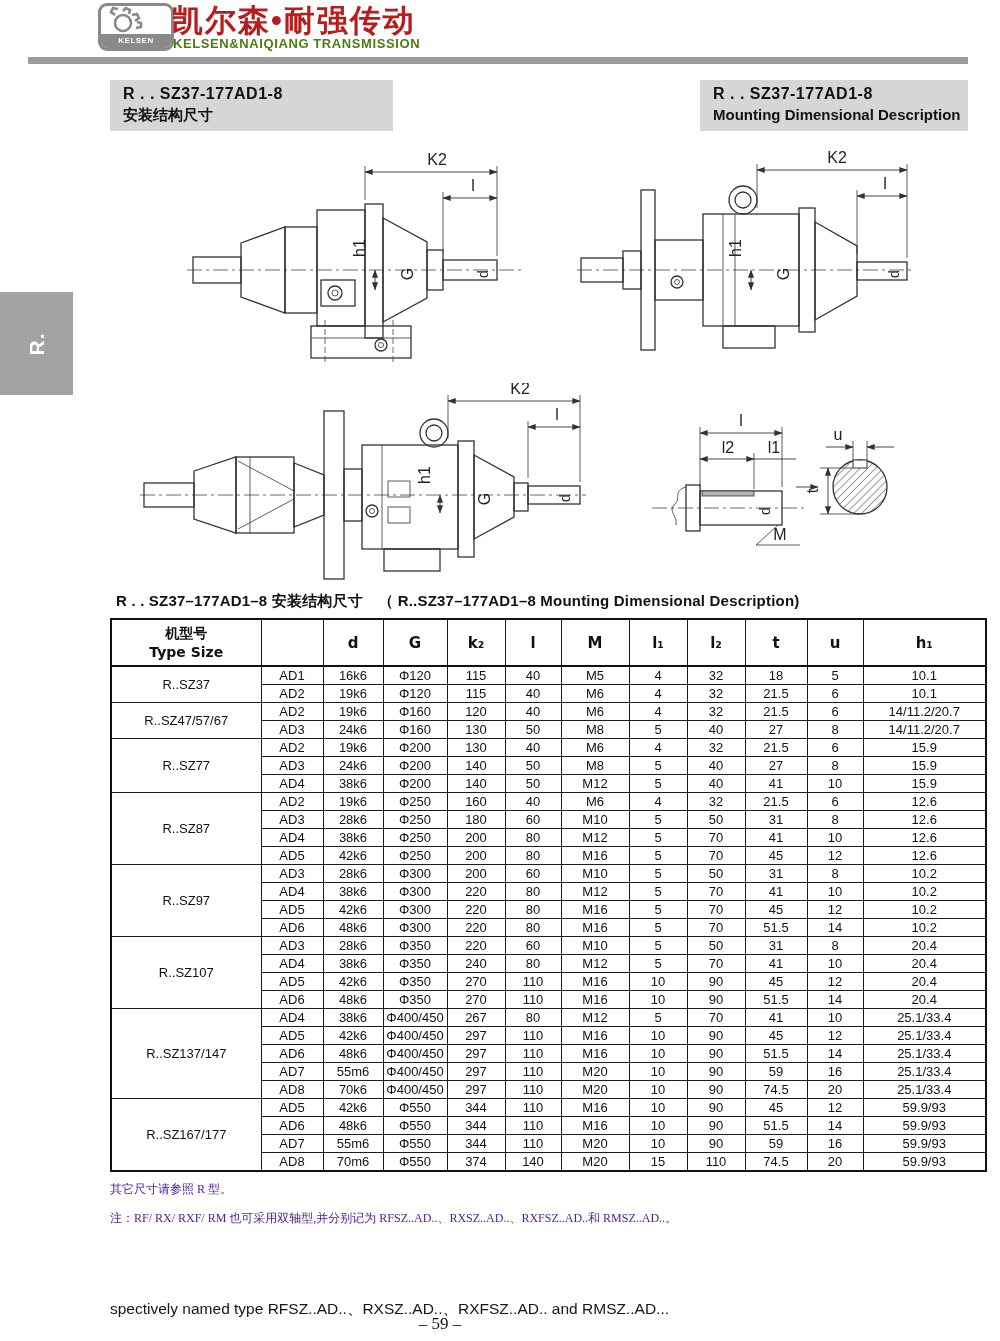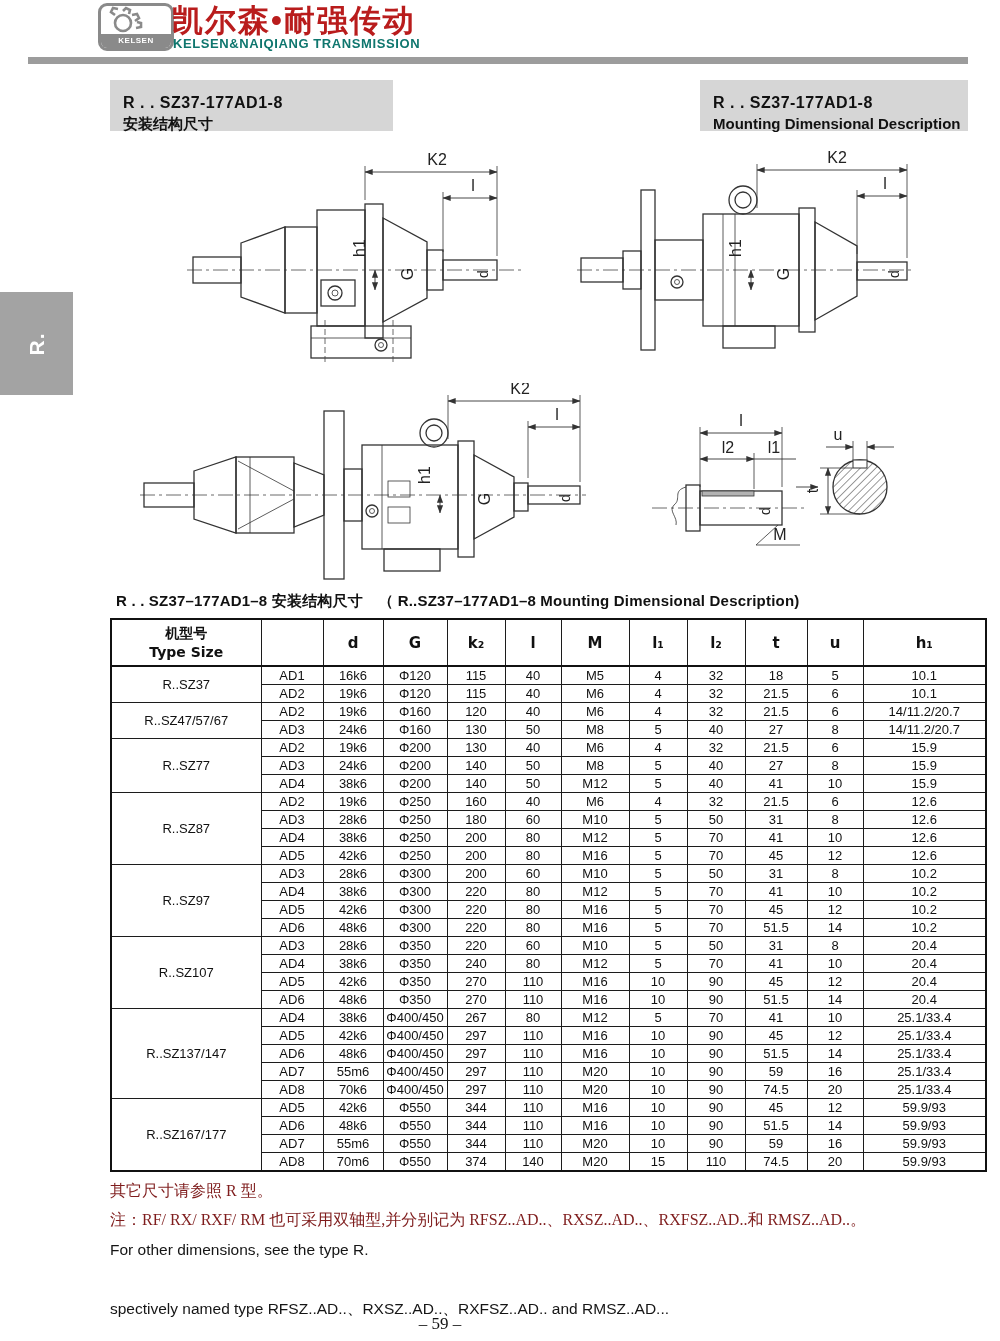--- a/index.html
+++ b/index.html
@@ -5,30 +5,30 @@
   html,body{margin:0;padding:0;background:#e8e8e8;}
   #canvas{position:relative;width:1000px;height:1341px;background:#ffffff;margin:0 auto;
           font-family:"Liberation Sans","DejaVu Sans",sans-serif;color:#111;overflow:hidden;}
 
   
   .logo-box{position:absolute;left:98px;top:3px;width:76px;height:48px;border:3px solid #8a8a8a;
             border-radius:9px;box-sizing:border-box;overflow:hidden;background:#fff;}
   .logo-band{position:absolute;left:0;right:0;bottom:0;height:14px;background:#8a8a8a;color:#fff;
              font-size:8px;font-weight:bold;text-align:center;line-height:14px;letter-spacing:.5px;}
   .brand-cn{position:absolute;left:172px;top:0px;font-size:31px;font-weight:bold;color:#b91c1c;letter-spacing:2px;}
-  .brand-en{position:absolute;left:173px;top:36px;font-size:13px;font-weight:bold;color:#0f766e;letter-spacing:.6px;}
+  .brand-en{position:absolute;left:173px;top:36px;font-size:13px;font-weight:bold;color:#4d7c0f;letter-spacing:.6px;}
   .header-rule{position:absolute;left:28px;top:57px;width:940px;height:7px;background:#9c9c9c;}
 
   
   .side-tab{position:absolute;left:0;top:292px;width:73px;height:103px;background:#a3a3a3;}
   .side-tab span{position:absolute;left:50%;top:50%;transform:translate(-50%,-50%) rotate(-90deg);
                  color:#fff;font-size:21px;font-weight:bold;letter-spacing:1px;}
 
   
-  .title-block{position:absolute;background:#d6d6d6;padding:14px 0 0 13px;box-sizing:border-box;}
+  .title-block{position:absolute;background:#d6d6d6;padding:5px 0 0 13px;box-sizing:border-box;}
   .tb-left{left:110px;top:80px;width:283px;height:51px;}
   .tb-right{left:700px;top:80px;width:268px;height:51px;}
   .title-block .l1{font-size:16px;font-weight:bold;letter-spacing:.5px;}
   .title-block .l2{font-size:15px;font-weight:bold;margin-top:3px;}
 
   
   .drw{position:absolute;}
   .drw text{font-size:16px;fill:#222;font-weight:normal;}
   .drw .sm{font-size:14px;}
   .ln{stroke:#333;stroke-width:1.3;fill:none;}
@@ -44,21 +44,21 @@
       padding:0;font-size:13px;height:17px;overflow:hidden;white-space:nowrap;}
   #dims-table thead th{height:45px;font-size:15px;font-weight:bold;font-family:"DejaVu Sans","Liberation Sans",sans-serif;}
   #dims-table{border:2px solid #111;}
   #dims-table thead tr{border-bottom:2px solid #111;}
   .grp-top td, .grp-top th{border-top:2px solid #111;}
   .type-cell{font-size:14px;}
   .hdr-type div{line-height:19px;font-size:14px;}
 
   
   .note{position:absolute;left:110px;width:882px;}
-  .note-cn{font-family:"Liberation Serif","DejaVu Serif",serif;font-size:16px;color:#7f1d1d;}
+  .note-cn{font-family:"Liberation Serif","DejaVu Serif",serif;font-size:12px;color:#4c1d95;}
   .note-en{font-family:"Liberation Sans","DejaVu Sans",sans-serif;font-size:15.5px;color:#151515;}
   .page-num{position:absolute;left:0;width:880px;top:1314px;text-align:center;
             font-family:"Liberation Serif","DejaVu Serif",serif;font-size:17px;}
 </style>
 </head>
 <body>
 
 <div id="canvas">
 
   <svg width="0" height="0" style="position:absolute" aria-hidden="true">
@@ -647,18 +647,17 @@
           <td>110</td>
           <td>74.5</td>
           <td>20</td>
           <td>59.9/93</td>
         </tr>
       </tbody>
   </table>
 
   <div class="note note-cn" style="top:1181px;">其它尺寸请参照  R 型。</div>
   <div class="note note-cn" style="top:1210px;">注：RF/ RX/ RXF/ RM 也可采用双轴型,并分别记为  RFSZ..AD..、RXSZ..AD..、RXFSZ..AD..和  RMSZ..AD..。</div>
-  <div class="note note-en" style="top:1241px;">For other dimensions, see the type   R.</div>
   <div class="note note-en" style="top:1299px;">spectively named type   RFSZ..AD..、RXSZ..AD..、RXFSZ..AD.. and  RMSZ..AD...</div>
 
   <div class="page-num">– 59 –</div>
 
 </div>
 
 </body></html>

